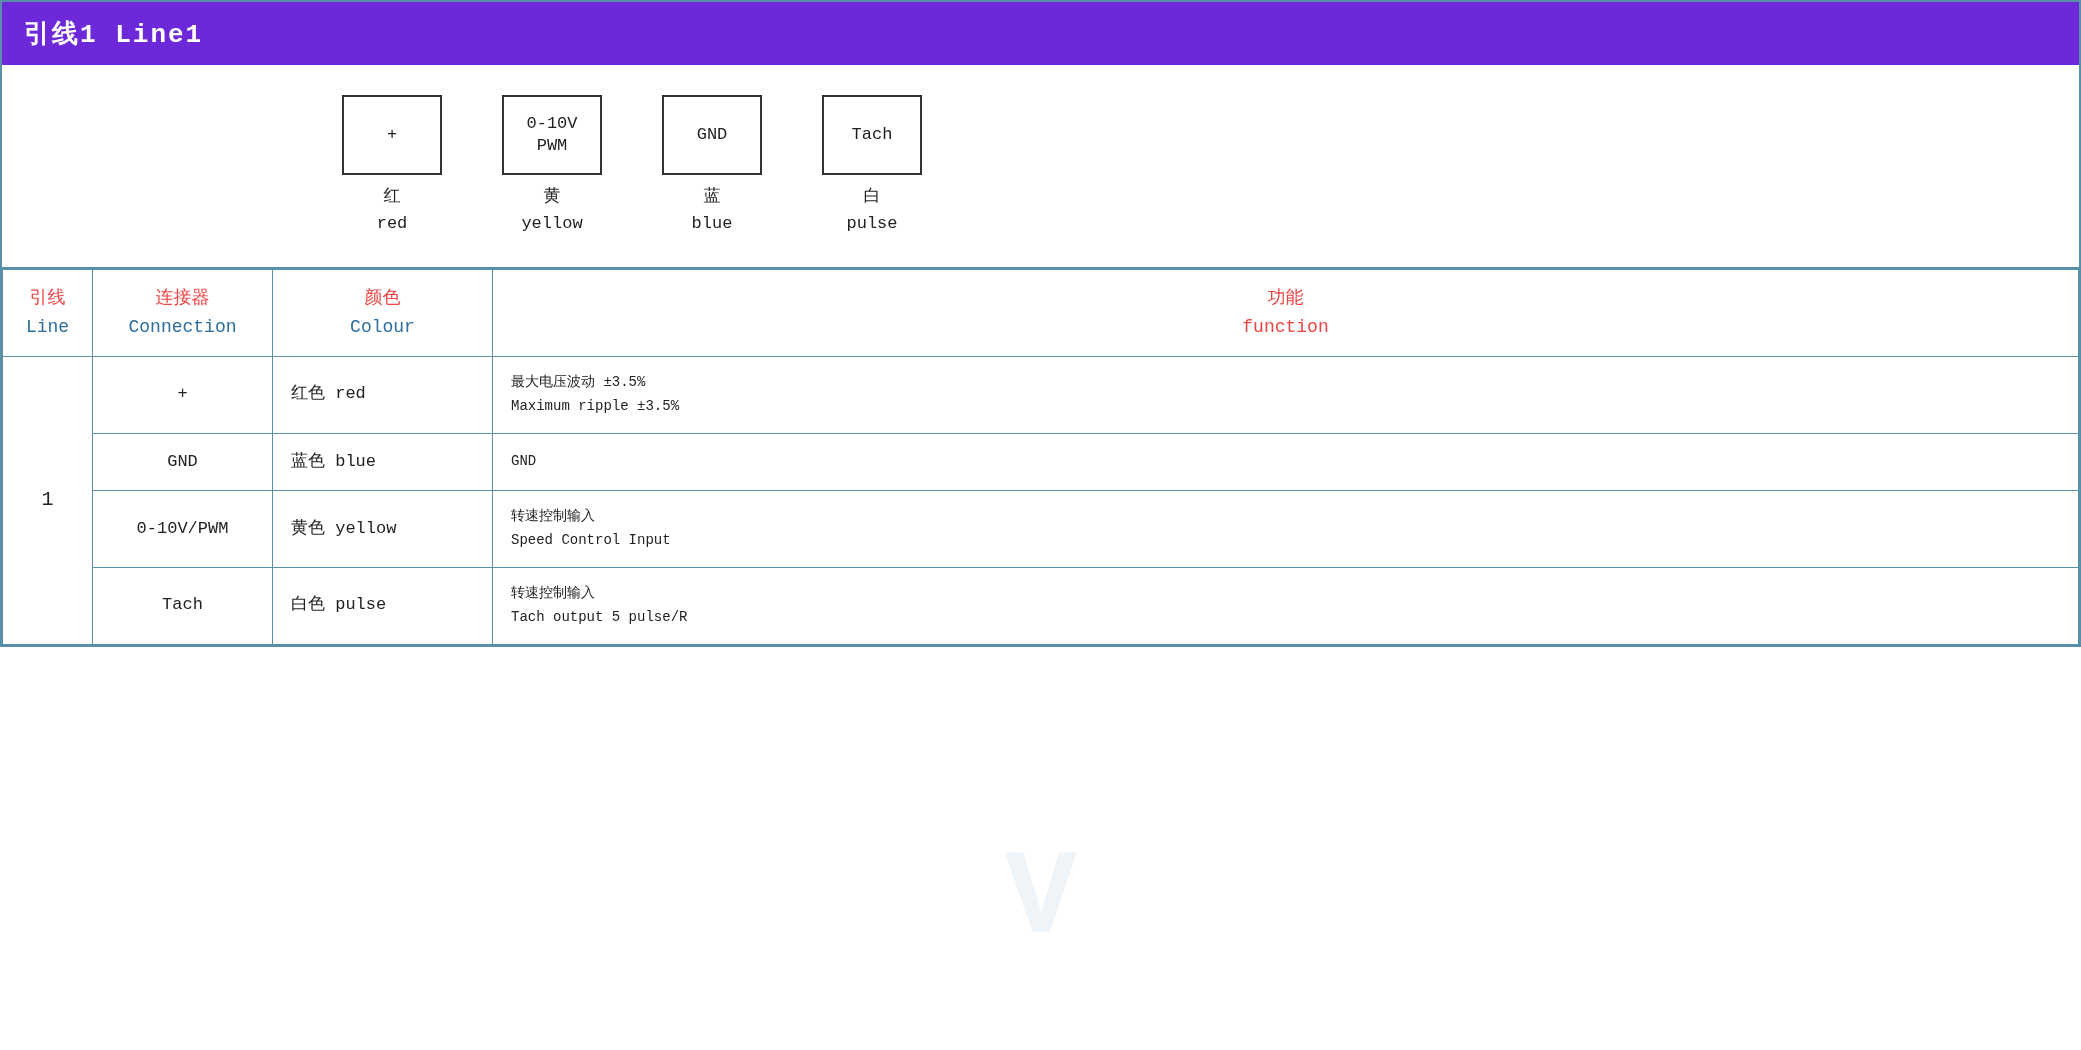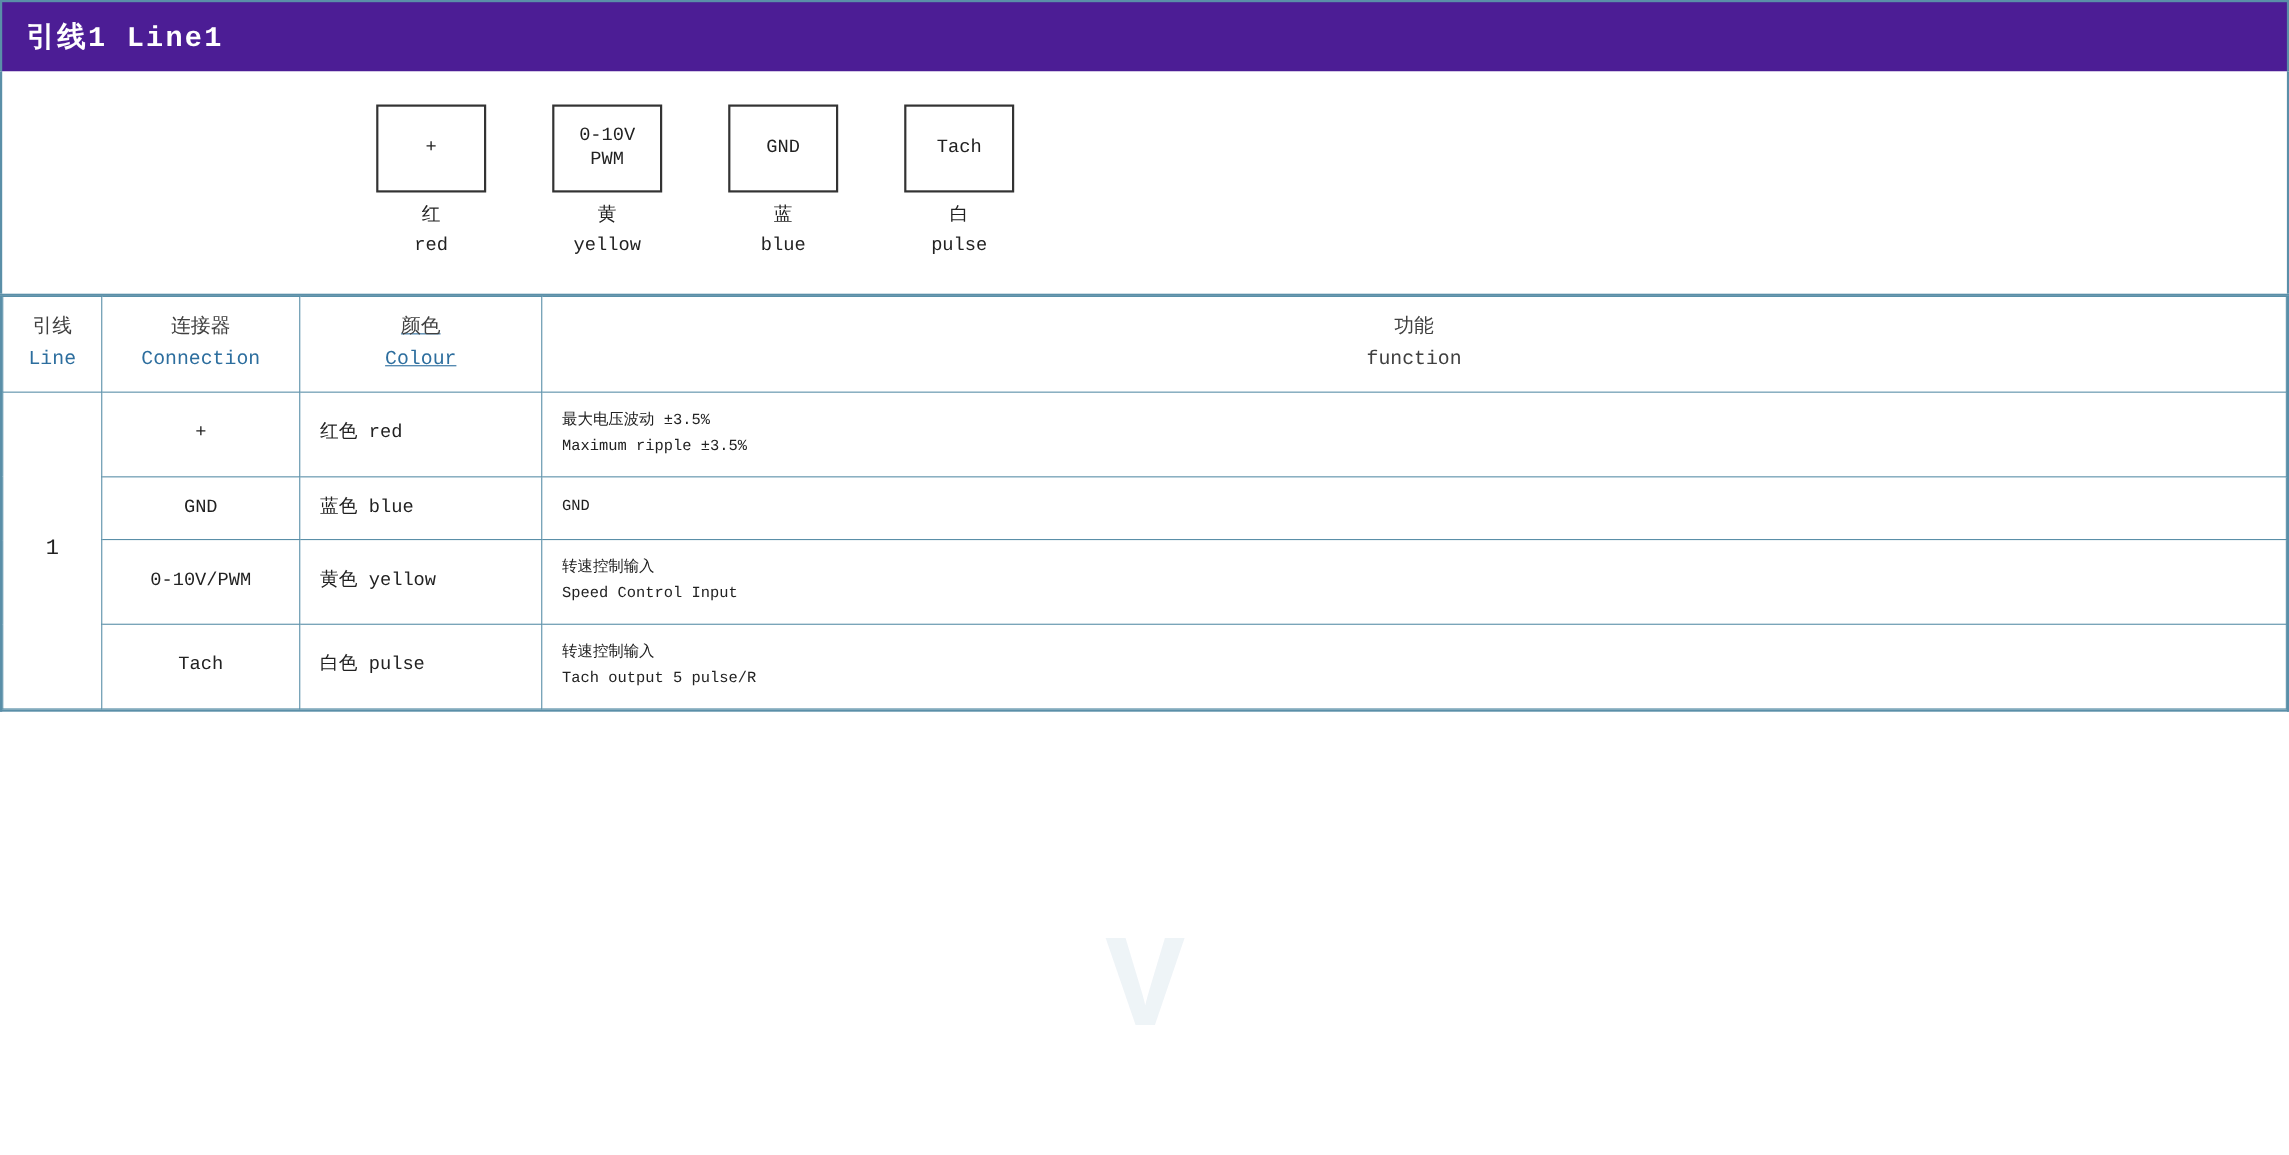--- a/index.html
+++ b/index.html
@@ -12,21 +12,21 @@
       min-height: 1050px;
     }
 
     .outer-table {
       width: 100%;
       border-collapse: collapse;
       border: 2px solid #5a8fa8;
     }
 
     .title-row {
-      background: #4c1d95;
+      background: #6d28d9;
       color: #fff;
       padding: 14px 22px;
       font-size: 26px;
       font-weight: bold;
       letter-spacing: 2px;
     }
 
     .diagram-cell {
       padding: 30px 20px 30px 20px;
       border-bottom: 2px solid #5a8fa8;
@@ -93,21 +93,20 @@
       width: 90px;
       text-align: center;
     }
 
     .col-conn {
       width: 180px;
     }
 
     .col-colour {
       width: 220px;
-      text-decoration: underline;
     }
 
     .col-func {
     }
 
     .data-table td {
       font-size: 17px;
       background: #fff;
       line-height: 1.7;
     }
@@ -124,21 +123,21 @@
       font-size: 16px;
       background: #f0f4f7;
     }
 
     .func-text {
       font-size: 14px;
       line-height: 1.7;
     }
 
     .blue-text {
-      color: #404040;
+      color: #ef4444;
     }
   </style>
 </head>
 <body>
 
 <table class="outer-table">
   <thead>
     <tr>
       <td colspan="4" class="title-row">
         <span>引线1 Line1</span>

